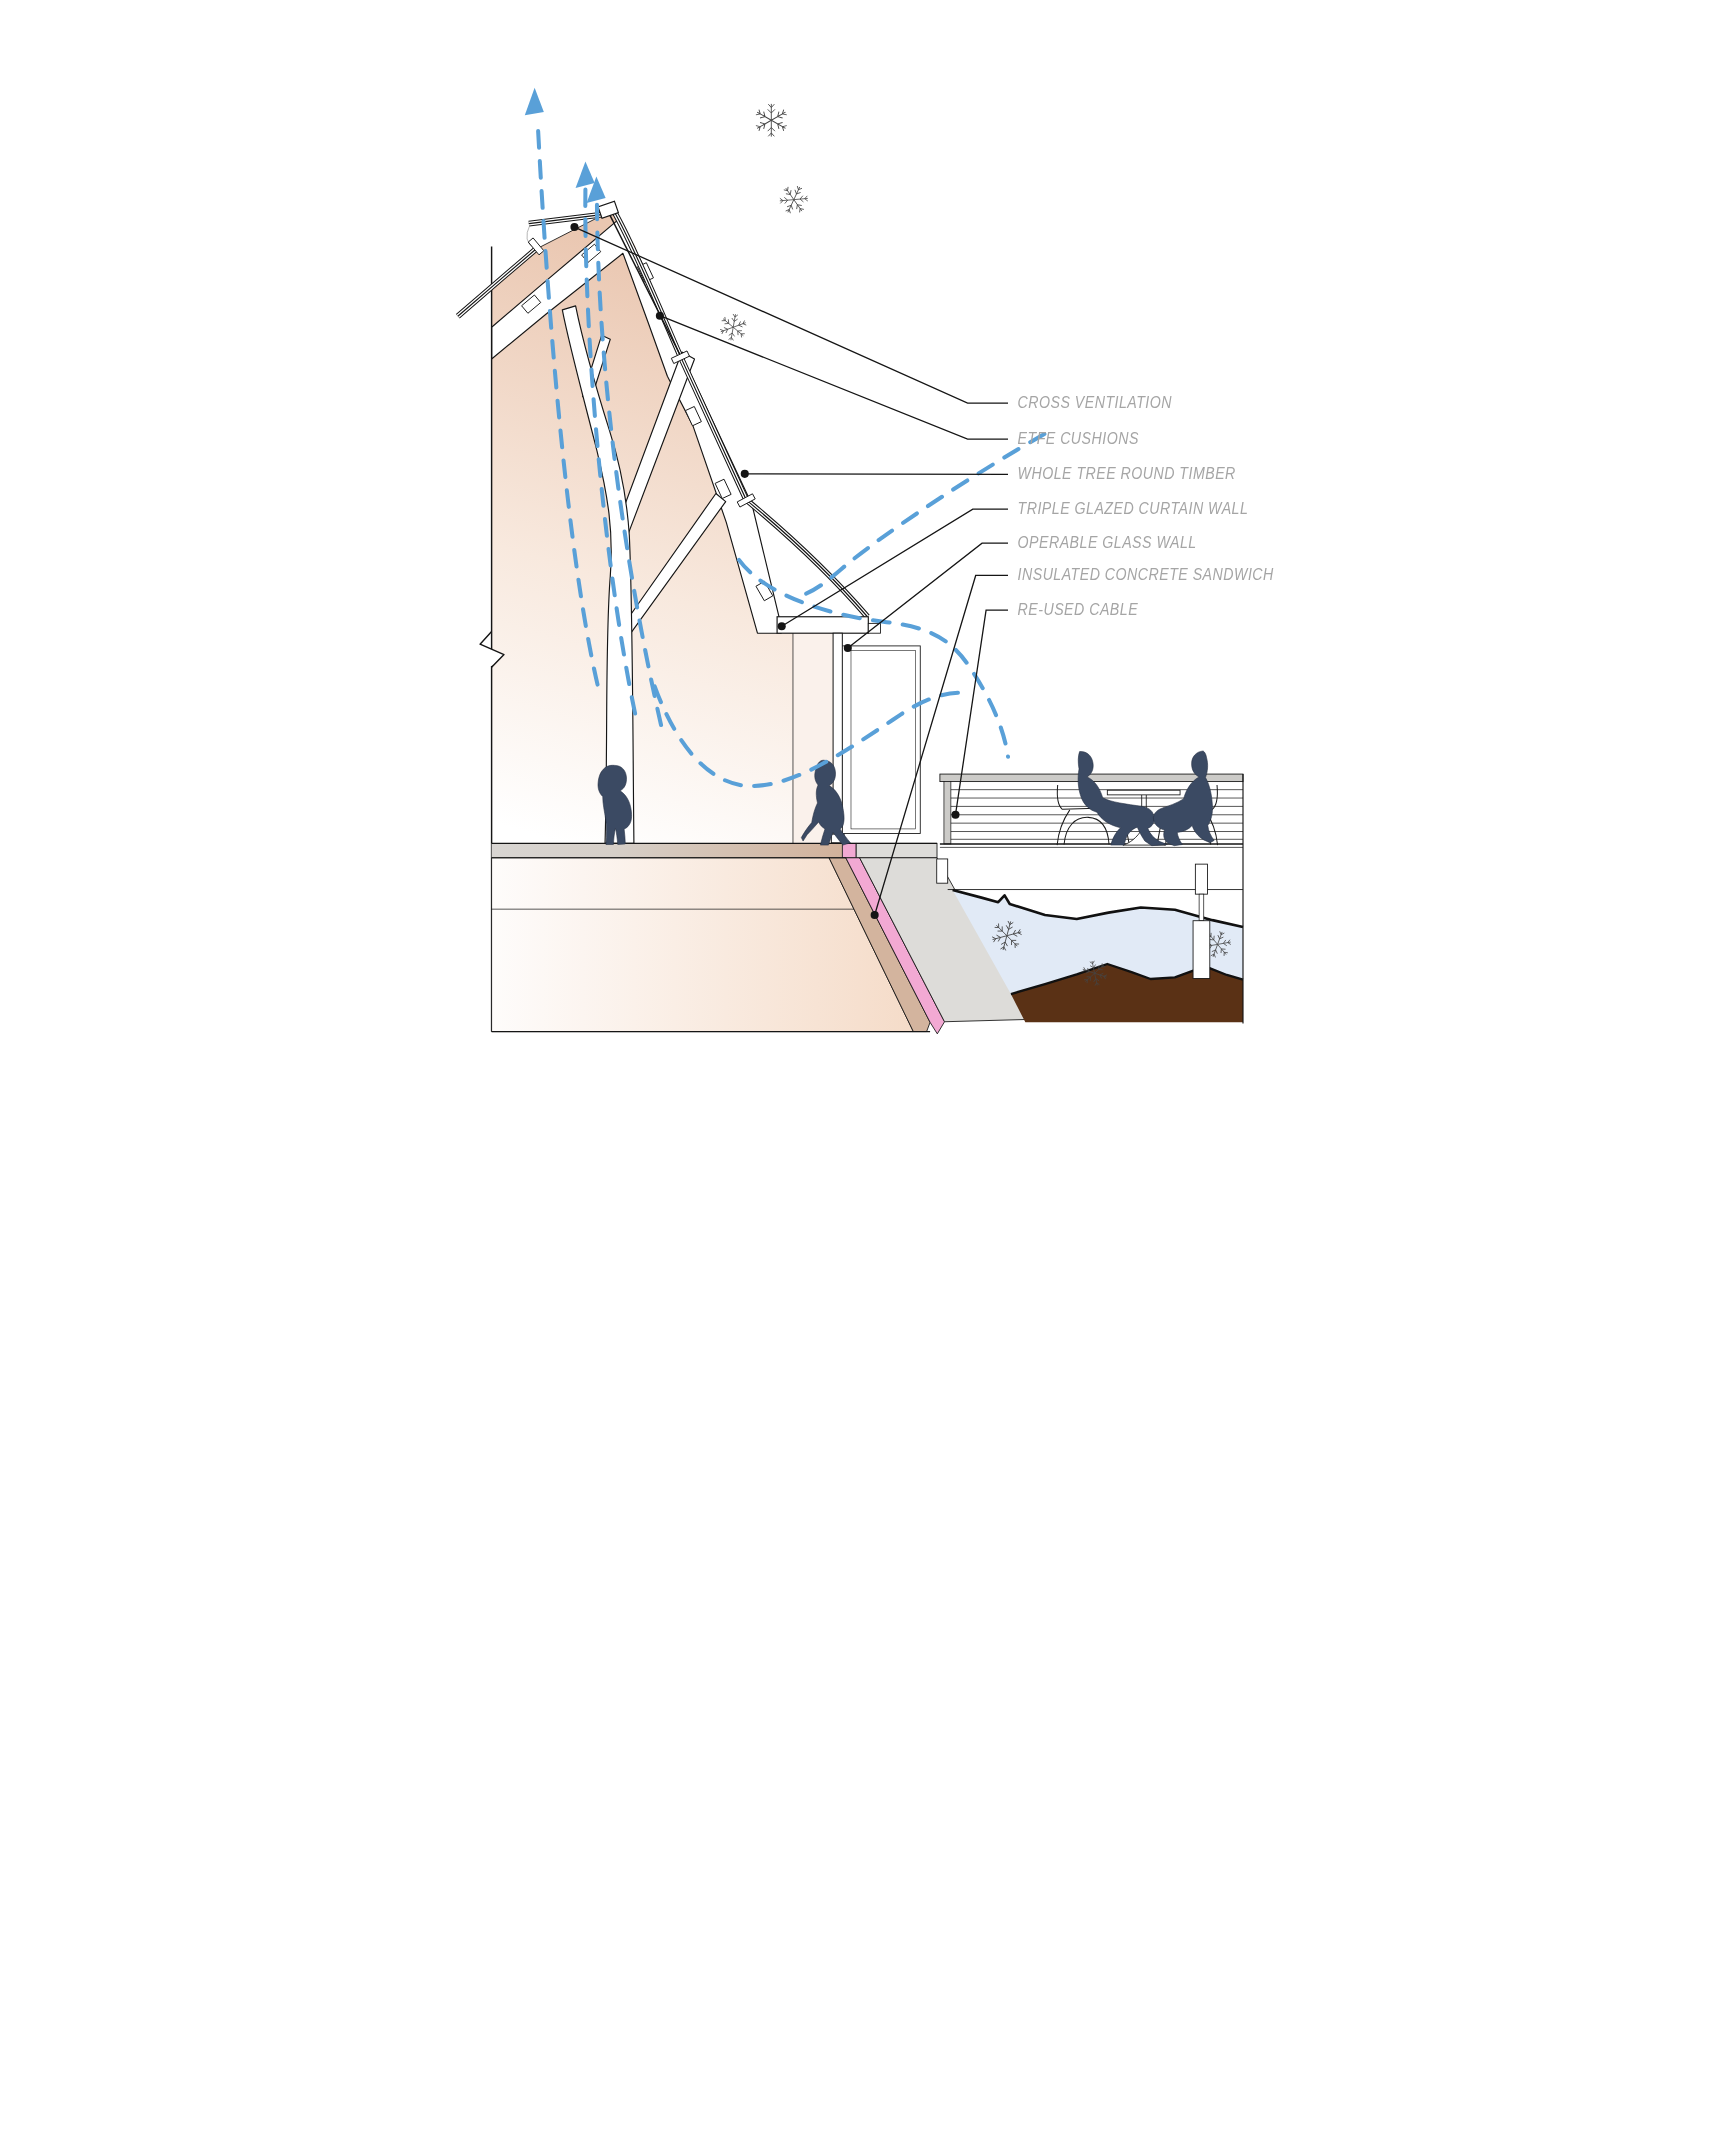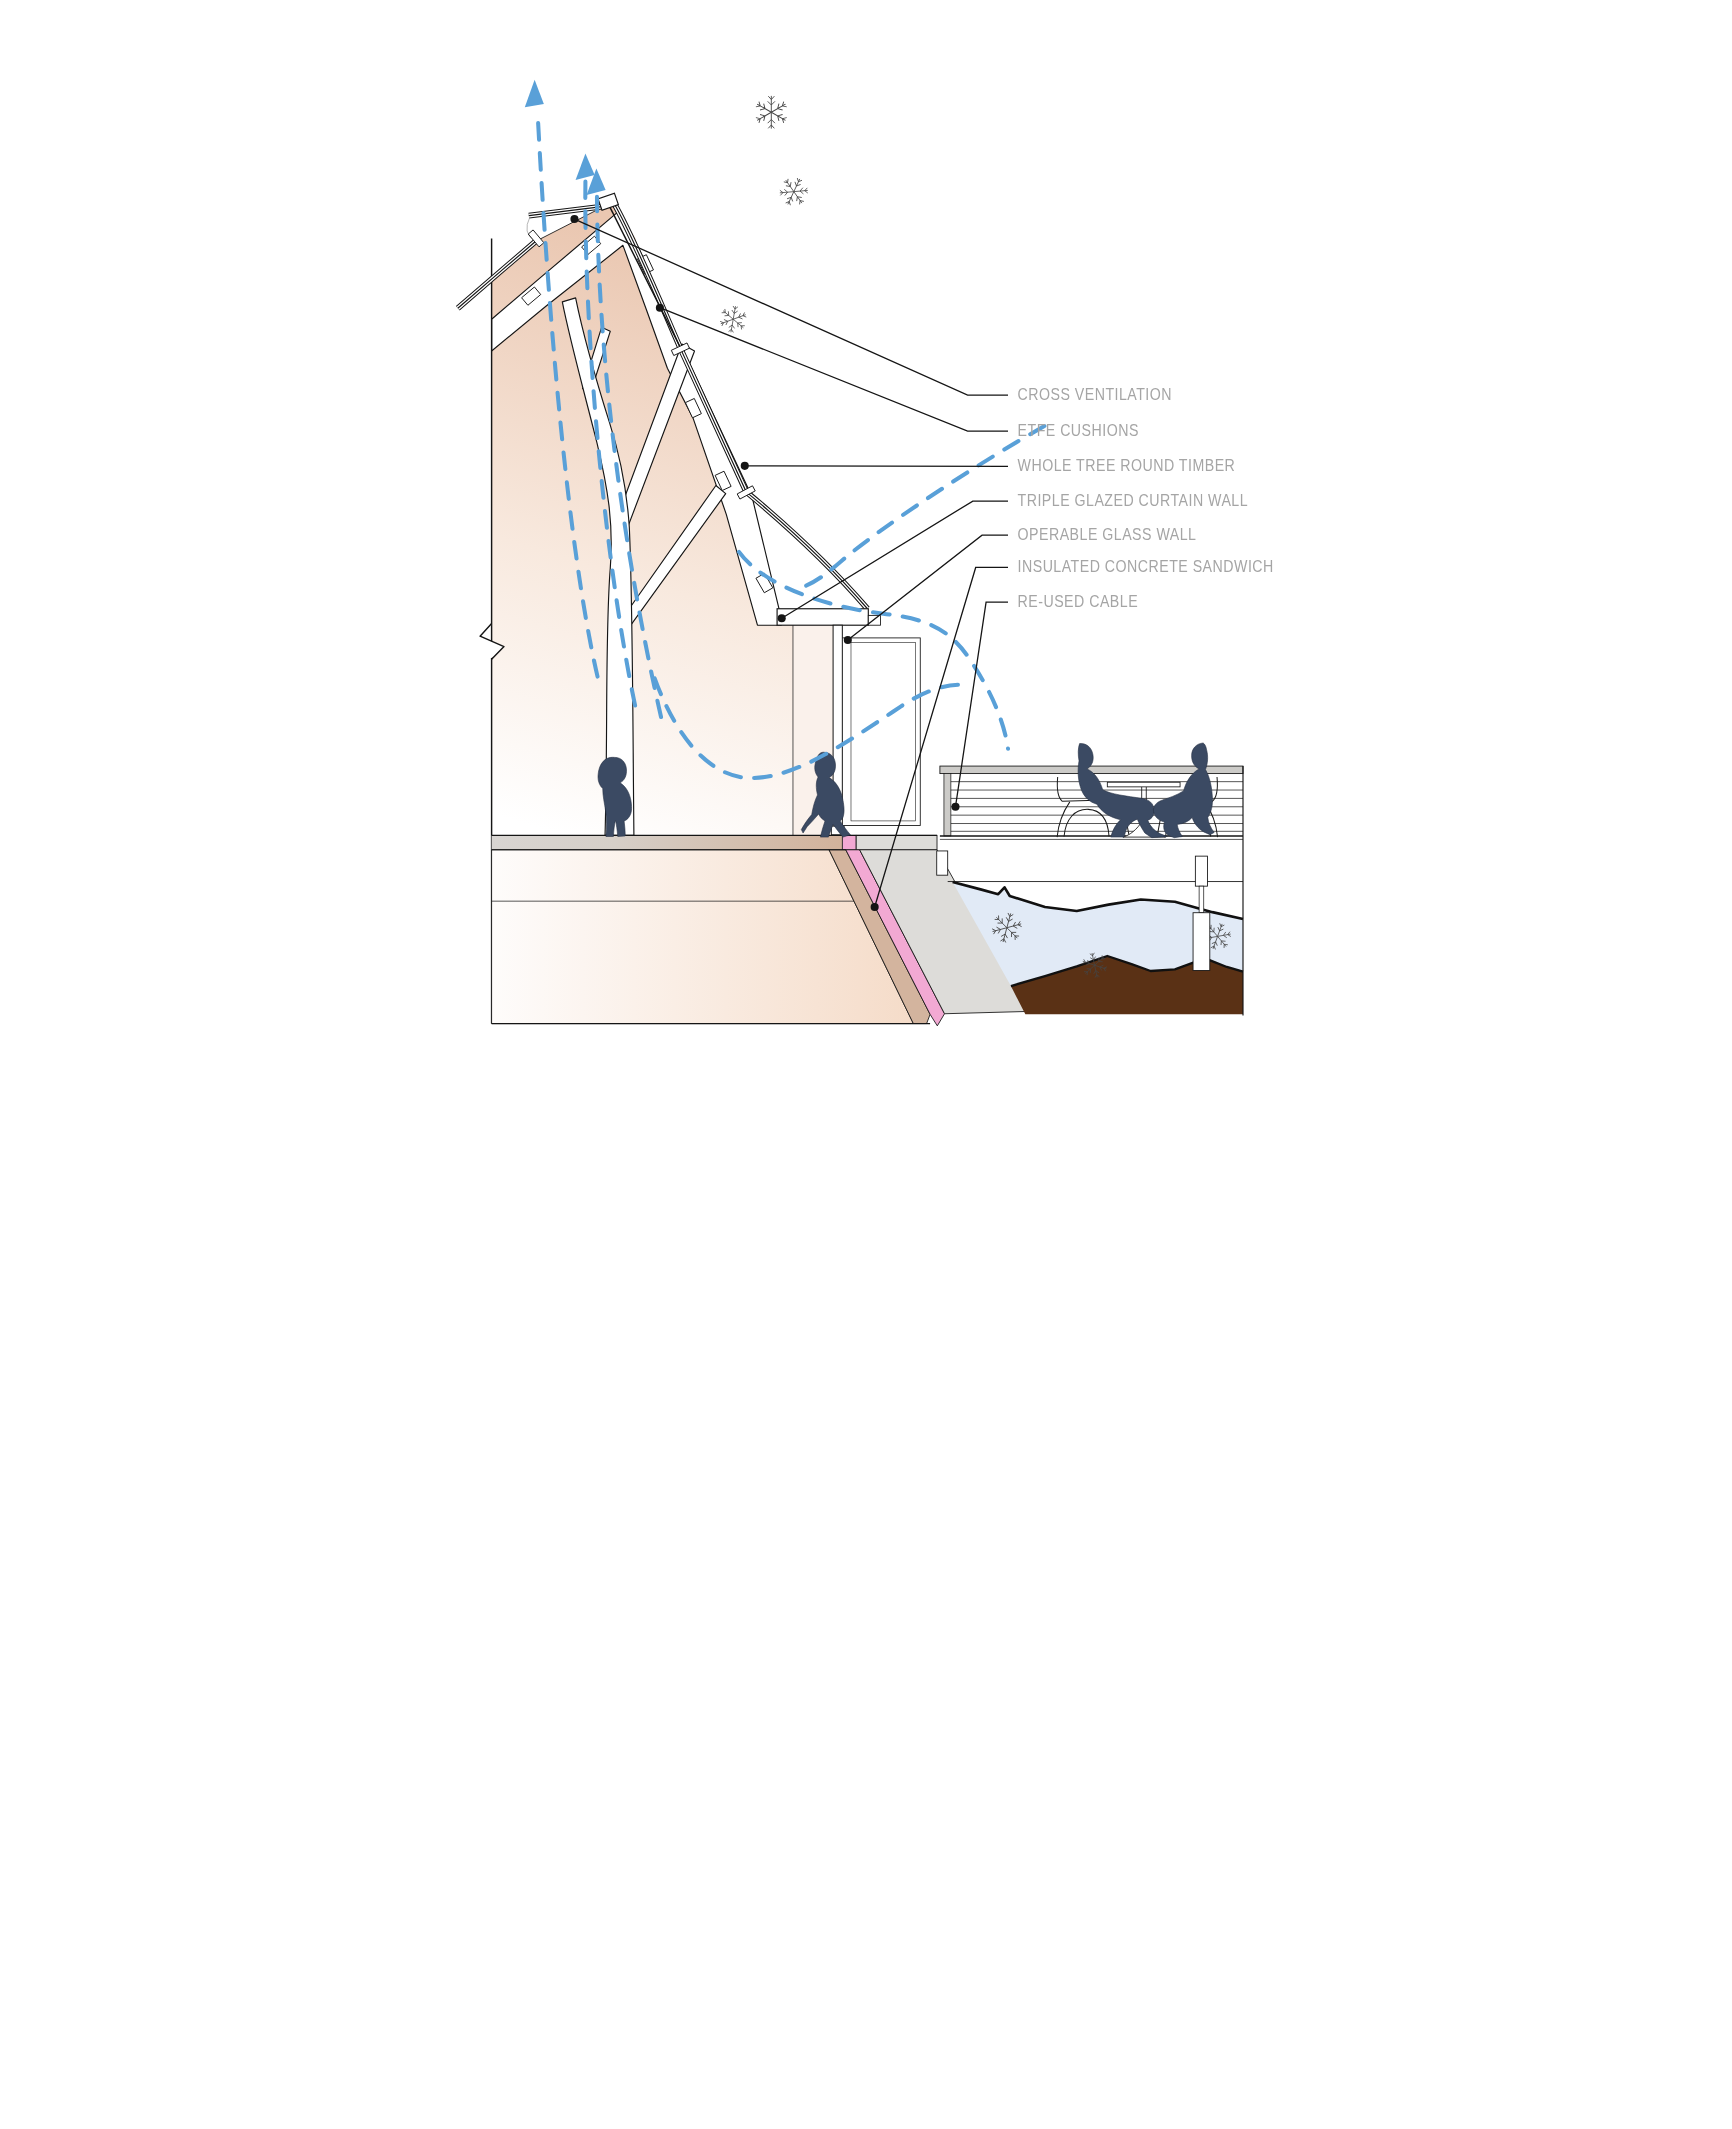--- a/index.html
+++ b/index.html
@@ -1,16 +1,16 @@
 <!DOCTYPE html>
 <html style="font-size:9.2px"><head>
 <meta charset="utf-8">
 <style>
   html,body{margin:0;padding:0;background:#ffffff;}
-  .stage{width:866px;margin:4px auto;position:relative;font-family:"Liberation Sans",sans-serif;}
+  .stage{width:866px;margin:12px auto;position:relative;font-family:"Liberation Sans",sans-serif;font-style:italic;}
   .stage svg{display:block;width:100%;height:auto;}
   text.lbl{fill:#A5A5A5;font-size:60px;letter-spacing:2px;font-family:"Liberation Sans",sans-serif;}
 </style>
 </head>
 <body>
 
 <div class="stage">
 <svg viewBox="0 0 3000 3688" xmlns="http://www.w3.org/2000/svg">
   <defs>
     <linearGradient id="gWall" gradientUnits="userSpaceOnUse" x1="380" y1="2860" x2="980" y2="900">

